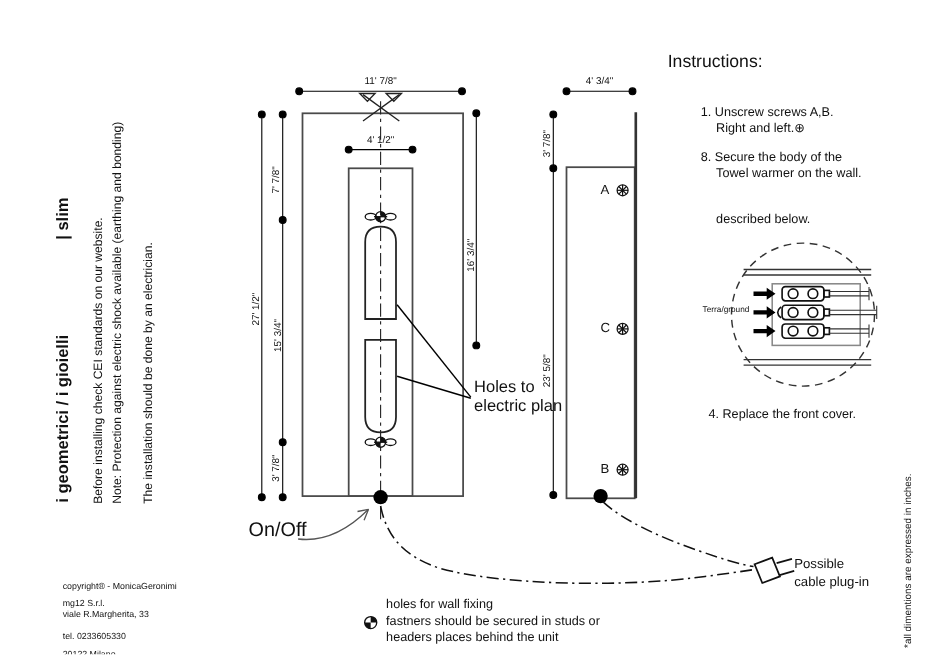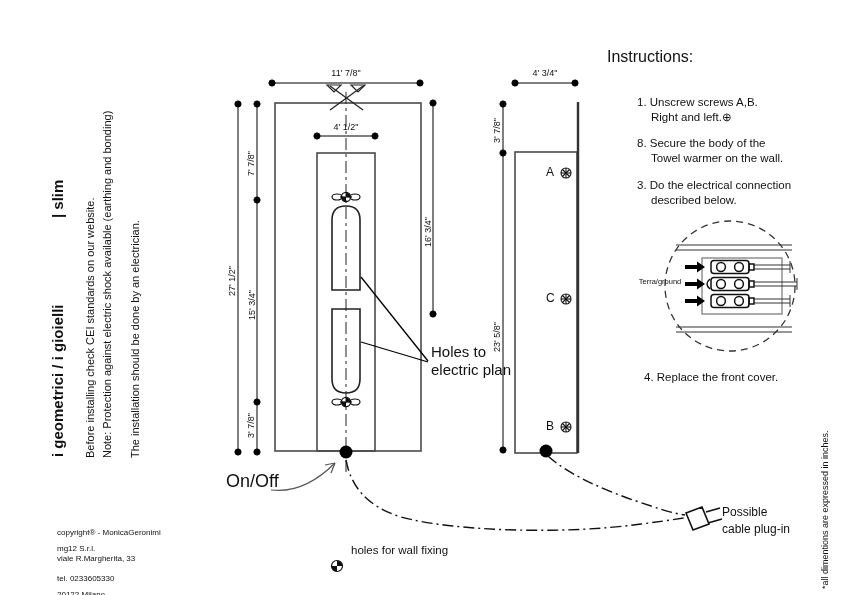--- a/index.html
+++ b/index.html
@@ -213,24 +213,25 @@
 <div class="lbl rot dim" style="left:492px;top:352px;">23' 5/8"</div>
 <div class="lbl" style="left:546px;top:166px;font-size:12px;">A</div>
 <div class="lbl" style="left:546px;top:292px;font-size:12px;">C</div>
 <div class="lbl" style="left:546px;top:420px;font-size:12px;">B</div>
 
 <div class="lbl" style="left:607px;top:48px;font-size:16px;">Instructions:</div>
 <div class="lbl step" style="left:637px;top:96px;">1. Unscrew screws A,B.</div>
 <div class="lbl step" style="left:651px;top:111px;">Right and left.⊕</div>
 <div class="lbl step" style="left:637px;top:137px;">8. Secure the body of the</div>
 <div class="lbl step" style="left:651px;top:152px;">Towel warmer on the wall.</div>
-<div class="lbl step" style="left:637px;top:179px;">3. Do the electrical connection</div>
 <div class="lbl step" style="left:651px;top:194px;">described below.</div>
 <div class="lbl step" style="left:644px;top:371px;">4. Replace the front cover.</div>
 <div class="lbl" style="left:637px;top:278px;font-size:7.5px;width:46px;text-align:center;">Terra/ground</div>
 
 <div class="lbl" style="left:722px;top:506px;font-size:12px;">Possible</div>
 <div class="lbl" style="left:722px;top:523px;font-size:12px;">cable plug-in</div>
 <div class="lbl step" style="left:351px;top:544px;">holes for wall fixing</div>
+<div class="lbl step" style="left:351px;top:559px;">fastners should be secured in studs or</div>
+<div class="lbl step" style="left:351px;top:574px;">headers places behind the unit</div>
 
 <div class="lbl rot" style="left:820px;top:589px;font-size:9px;">*all dimentions are expressed in inches.</div>
 
 </div>
 
 </body></html>

